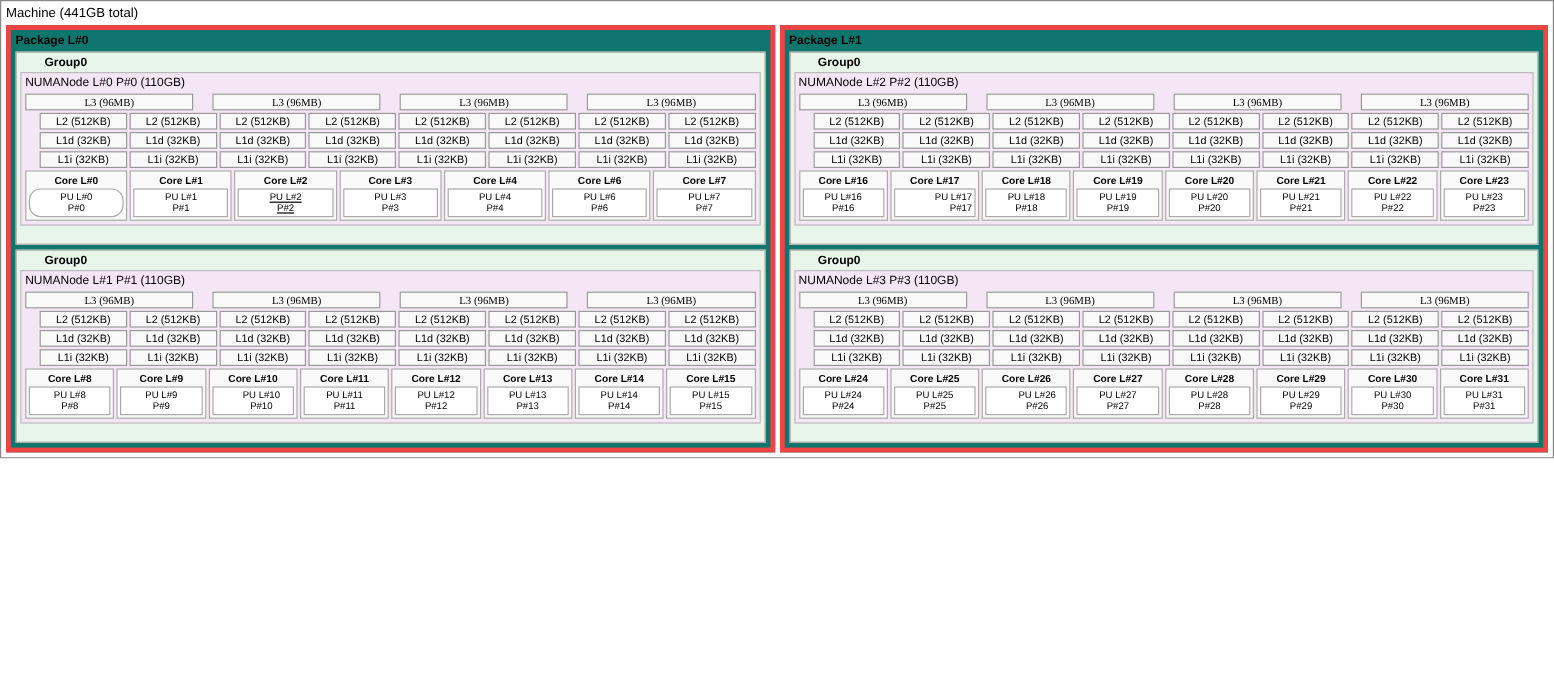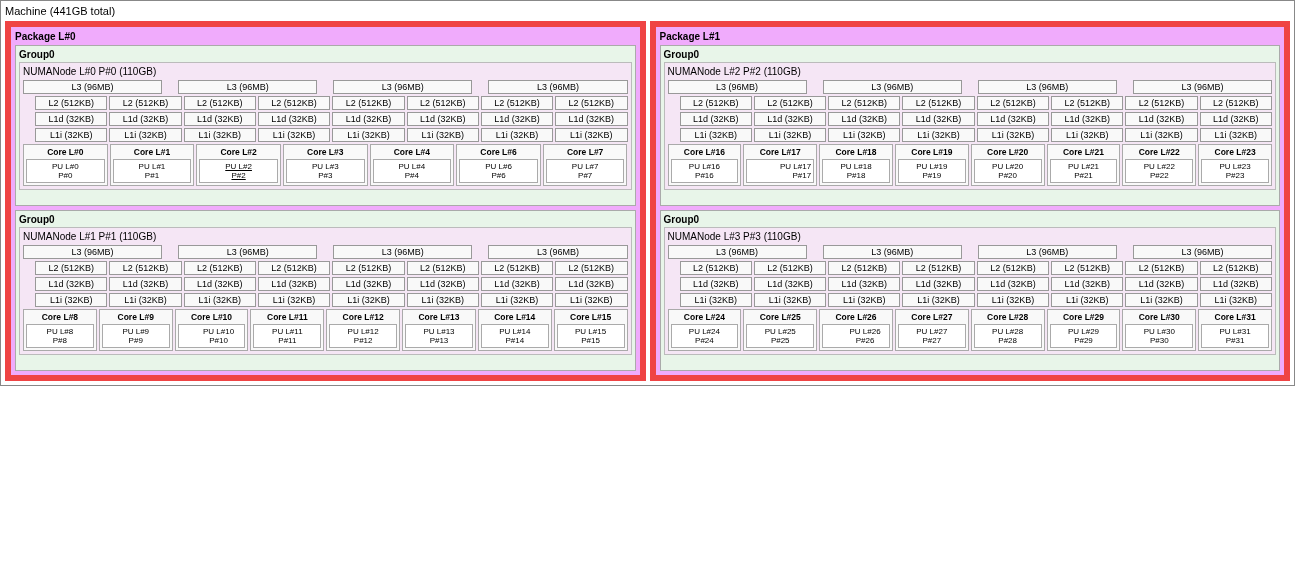--- a/index.html
+++ b/index.html
@@ -17,43 +17,44 @@
     .machine-title {
       font-size: 11px;
       margin-bottom: 4px;
     }
     .packages-row {
       display: flex;
       gap: 4px;
     }
     .package {
       flex: 1;
-      border: 6px solid #ef4444;
+      border: 4px solid #ef4444;
       padding: 4px;
-      background: #f0abfc;
+      background: #0f766e;
     }
     .package-title {
       font-size: 10px;
       font-weight: bold;
       margin-bottom: 3px;
     }
     .groups-col {
       display: flex;
       flex-direction: column;
       gap: 4px;
     }
     .group {
       border: 1px solid #aaa;
       padding: 3px;
       background: #e8f5e9;
     }
     .group-title {
       font-size: 10px;
       font-weight: bold;
       margin-bottom: 2px;
+      margin-left: 20px;
     }
     .numa-node {
       border: 1px solid #bbb;
       padding: 3px;
       background: #f5e6f5;
       margin-bottom: 12px;
     }
     .numa-title {
       font-size: 10px;
       margin-bottom: 3px;
@@ -99,20 +100,21 @@
       padding-left: 12px;
     }
     .cache-row-8 .cache-box {
       flex: 1;
     }
     
     .cache-row-4 {
       display: flex;
       gap: 16px;
       margin-bottom: 2px;
+      font-family: Liberation Serif, serif;
     }
     .cache-row-4 .cache-box {
       flex: 1;
     }
   </style>
 </head>
 <body>
 
 <div class="machine">
   <div class="machine-title">Machine (441GB total)</div>
@@ -156,21 +158,21 @@
                 <div class="cache-box">L1i (32KB)</div>
                 <div class="cache-box">L1i (32KB)</div>
                 <div class="cache-box">L1i (32KB)</div>
                 <div class="cache-box">L1i (32KB)</div>
                 <div class="cache-box">L1i (32KB)</div>
                 <div class="cache-box">L1i (32KB)</div>
               </div>
               <div class="cores-row">
                 <div class="core-box">
                   <div class="core-label">Core L#0</div>
-                  <div class="pu-box" style="white-space: pre-line;">PU L#0
+                  <div class="pu-box" style="white-space: pre-line; border-radius: 10px;">PU L#0
 P#0</div>
                 </div>
                 <div class="core-box">
                   <div class="core-label">Core L#1</div>
                   <div class="pu-box" style="white-space: pre-line;">PU L#1
 P#1</div>
                 </div>
                 <div class="core-box">
                   <div class="core-label">Core L#2</div>
                   <div class="pu-box" style="white-space: pre-line; text-decoration: underline;">PU L#2

